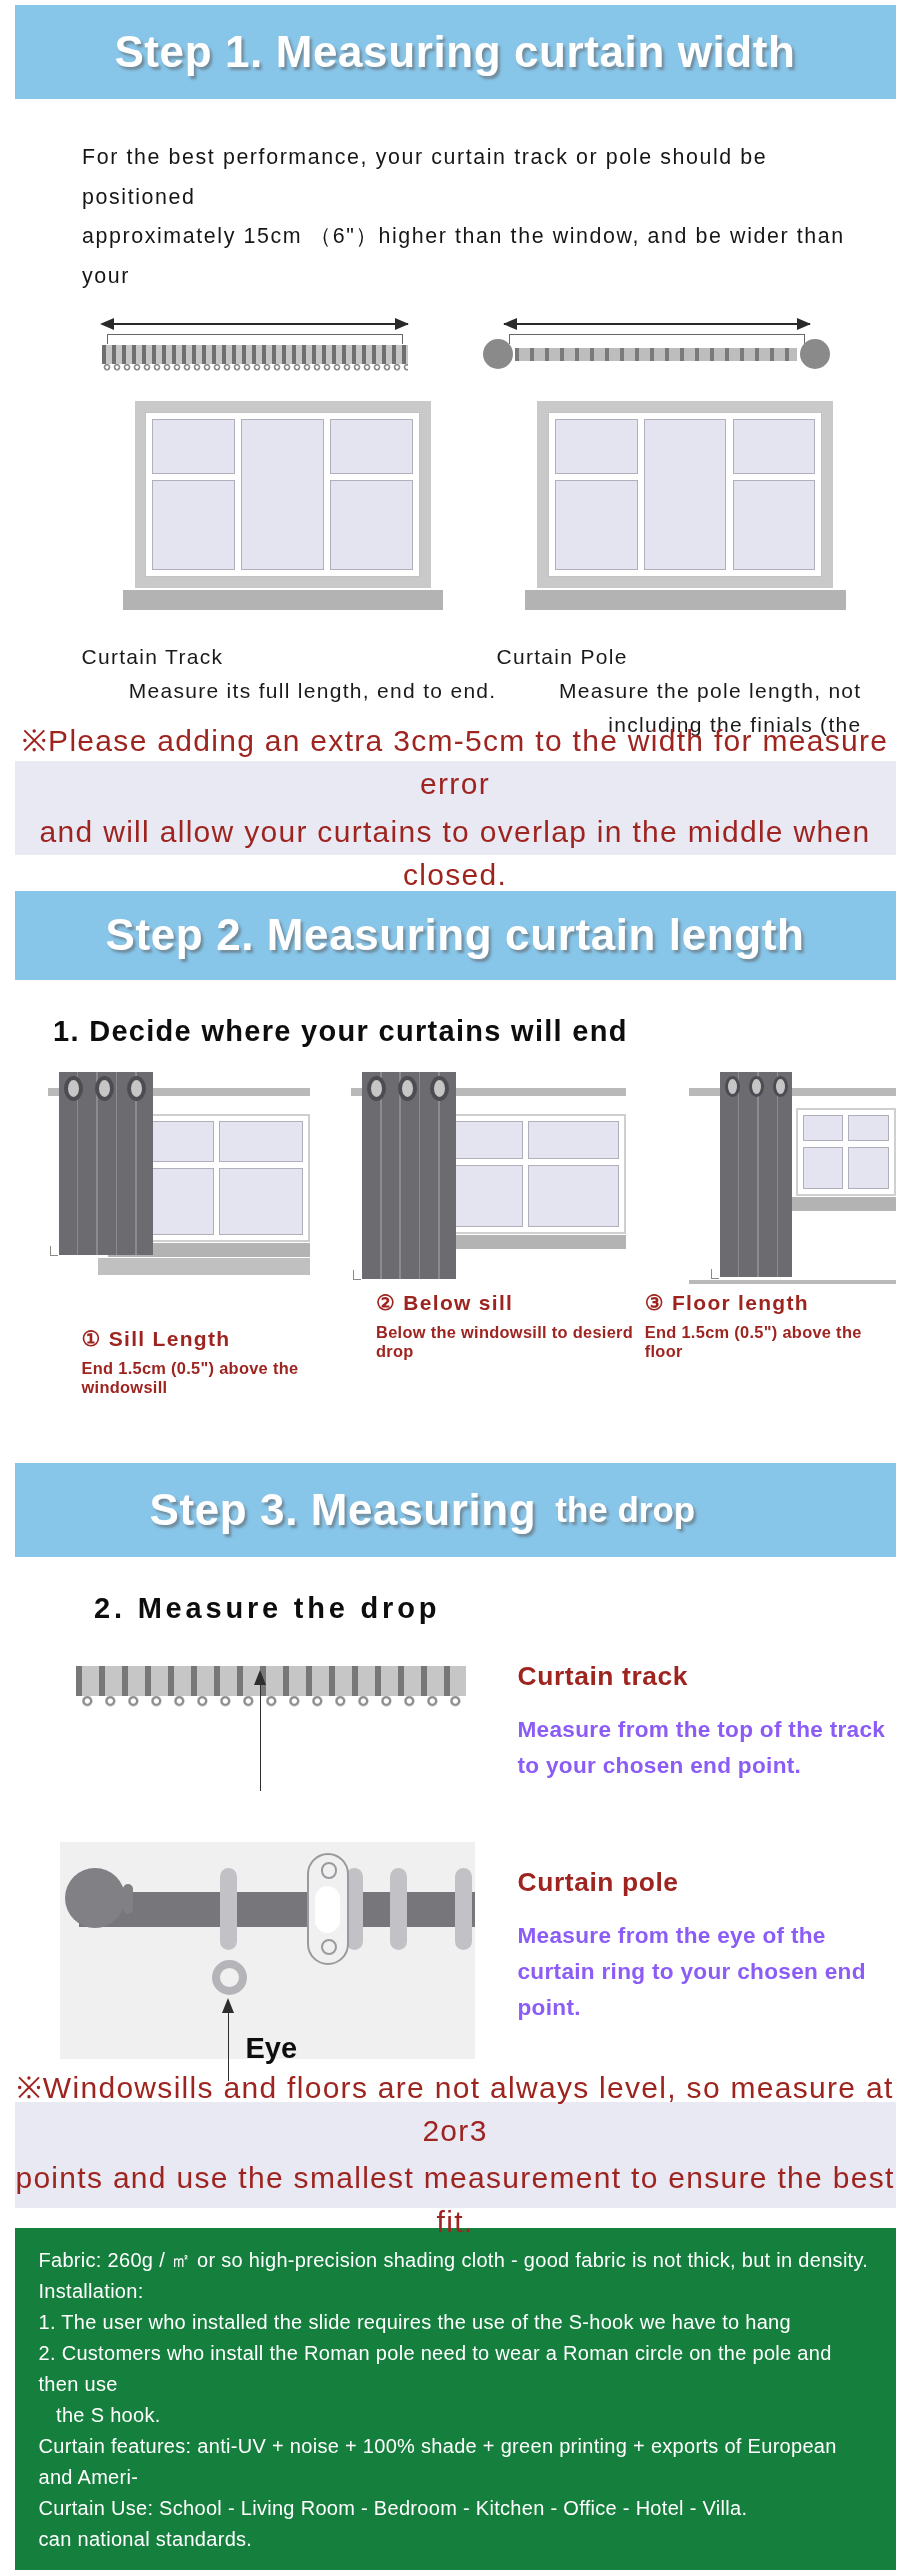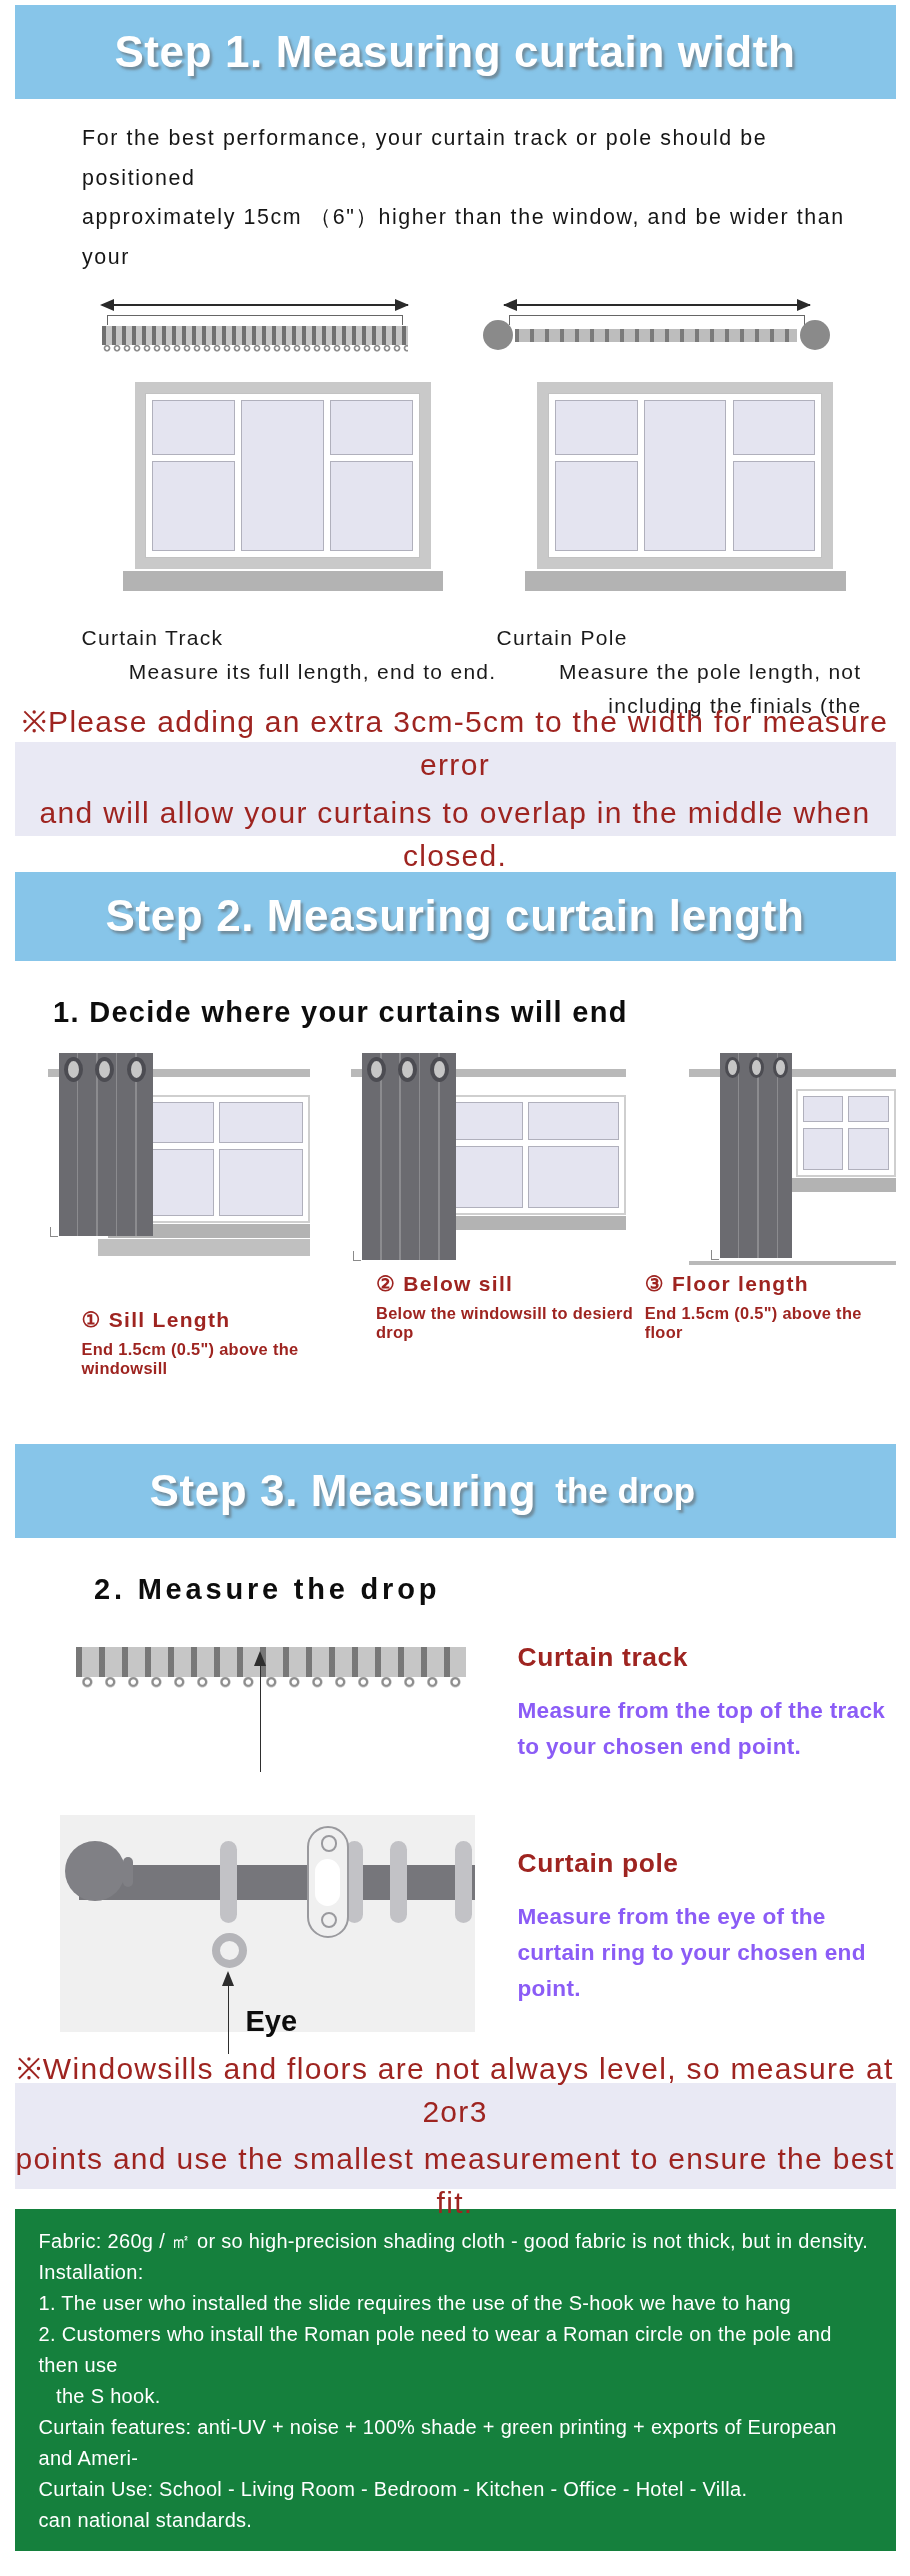--- a/index.html
+++ b/index.html
@@ -11,21 +11,21 @@
   .banner {
     margin: 0 14.5px; height: 94px; background: #87c5e9;
     display: flex; align-items: center; justify-content: center;
     color: #fff; font-weight: bold; font-size: 44px; letter-spacing: 0.6px;
     text-shadow: 2.5px 3.1px 2.5px rgba(95,95,95,.55);
   }
   .banner.first { margin-top: 5px; }
   .banner.step3 { justify-content: flex-start; padding-left: 135px; margin-top: 66px; }
   .banner .sub { font-size: 35px; margin-left: 19px; letter-spacing: 0; }
 
-  .intro { margin: 20px 38px 0 82px; font-size: 21.4px; letter-spacing: 1.6px; line-height: 1.85; color: #161616; }
+  .intro { margin: 39px 38px 0 82px; font-size: 21.4px; letter-spacing: 1.6px; line-height: 1.85; color: #161616; }
 
   
   .win-row { display: flex; margin: 8.8px 14.5px 0; padding-left: 48px; gap: 12.6px; }
   .win-diagram { position: relative; width: 390px; height: 322px; background: #fff; }
   .arrow-h { position: absolute; left: 39px; right: 45px; top: 17.6px; height: 2.5px; background: #2a2a2a; }
   .arrow-h::before, .arrow-h::after { content: ""; position: absolute; top: -5px; width: 0; height: 0;
     border-top: 6.3px solid transparent; border-bottom: 6.3px solid transparent; }
   .arrow-h::before { left: -1.3px; border-right: 14px solid #2a2a2a; }
   .arrow-h::after  { right: -1.3px; border-left: 14px solid #2a2a2a; }
   .bracket { position: absolute; left: 44px; right: 50px; top: 29px; height: 9.4px;
@@ -104,21 +104,21 @@
   .v-arrow { position: absolute; width: 1.9px; background: #2e2e2e; }
   .v-arrow::before { content: ""; position: absolute; top: -1.9px; left: -5.7px; width: 0; height: 0;
     border-left: 6.3px solid transparent; border-right: 6.3px solid transparent; border-bottom: 15px solid #2e2e2e; }
   .track-sec .v-arrow { left: 245px; top: 28px; bottom: 3.1px; }
   .red-block { position: absolute; left: 503px; width: 377px; }
   .track-sec .red-block { top: 17.6px; }
   .red-h { font-size: 26.4px; font-weight: bold; color: #9e2420; letter-spacing: 0.6px; }
   .red-p { font-size: 22.6px; font-weight: bold; color: #8b5cf6; margin-top: 20px; line-height: 1.6; letter-spacing: 0.3px; }
 
   .pole-sec { position: relative; margin: 39px 14.5px 0; height: 234px; }
-  .pole-box { position: absolute; left: 45px; top: 0; width: 415px; height: 217px; background: #f0f0f0; }
+  .pole-box { position: absolute; left: 45px; top: 8px; width: 415px; height: 217px; background: #f0f0f0; }
   .pbar { position: absolute; left: 19px; right: 0; top: 50px; height: 35px; background: #76767b; }
   .pball { position: absolute; left: 5px; top: 26.4px; width: 60px; height: 60px; border-radius: 50%; background: #808085; }
   .pneck { position: absolute; left: 63px; top: 42px; width: 10px; height: 30px; background: #808085; border-radius: 5px; }
   .pring { position: absolute; width: 17.6px; height: 82px; border-radius: 8.8px; background: #c2c2c6; top: 26.4px; }
   .pring.r1 { left: 160px; } .pring.r2 { left: 286px; } .pring.r3 { left: 330px; } .pring.r4 { left: 395px; }
   .pbracket { position: absolute; left: 247px; top: 11.3px; width: 42px; height: 112px; border-radius: 21px;
     background: #f0f0f0; border: 2.5px solid #9a9a9e; }
   .pbracket::before, .pbracket::after { content: ""; position: absolute; left: 12px; width: 12.6px; height: 12.6px;
     border-radius: 50%; border: 2.5px solid #9a9a9e; background: #f0f0f0; }
   .pbracket::before { top: 7.5px; } .pbracket::after { bottom: 7.5px; }

